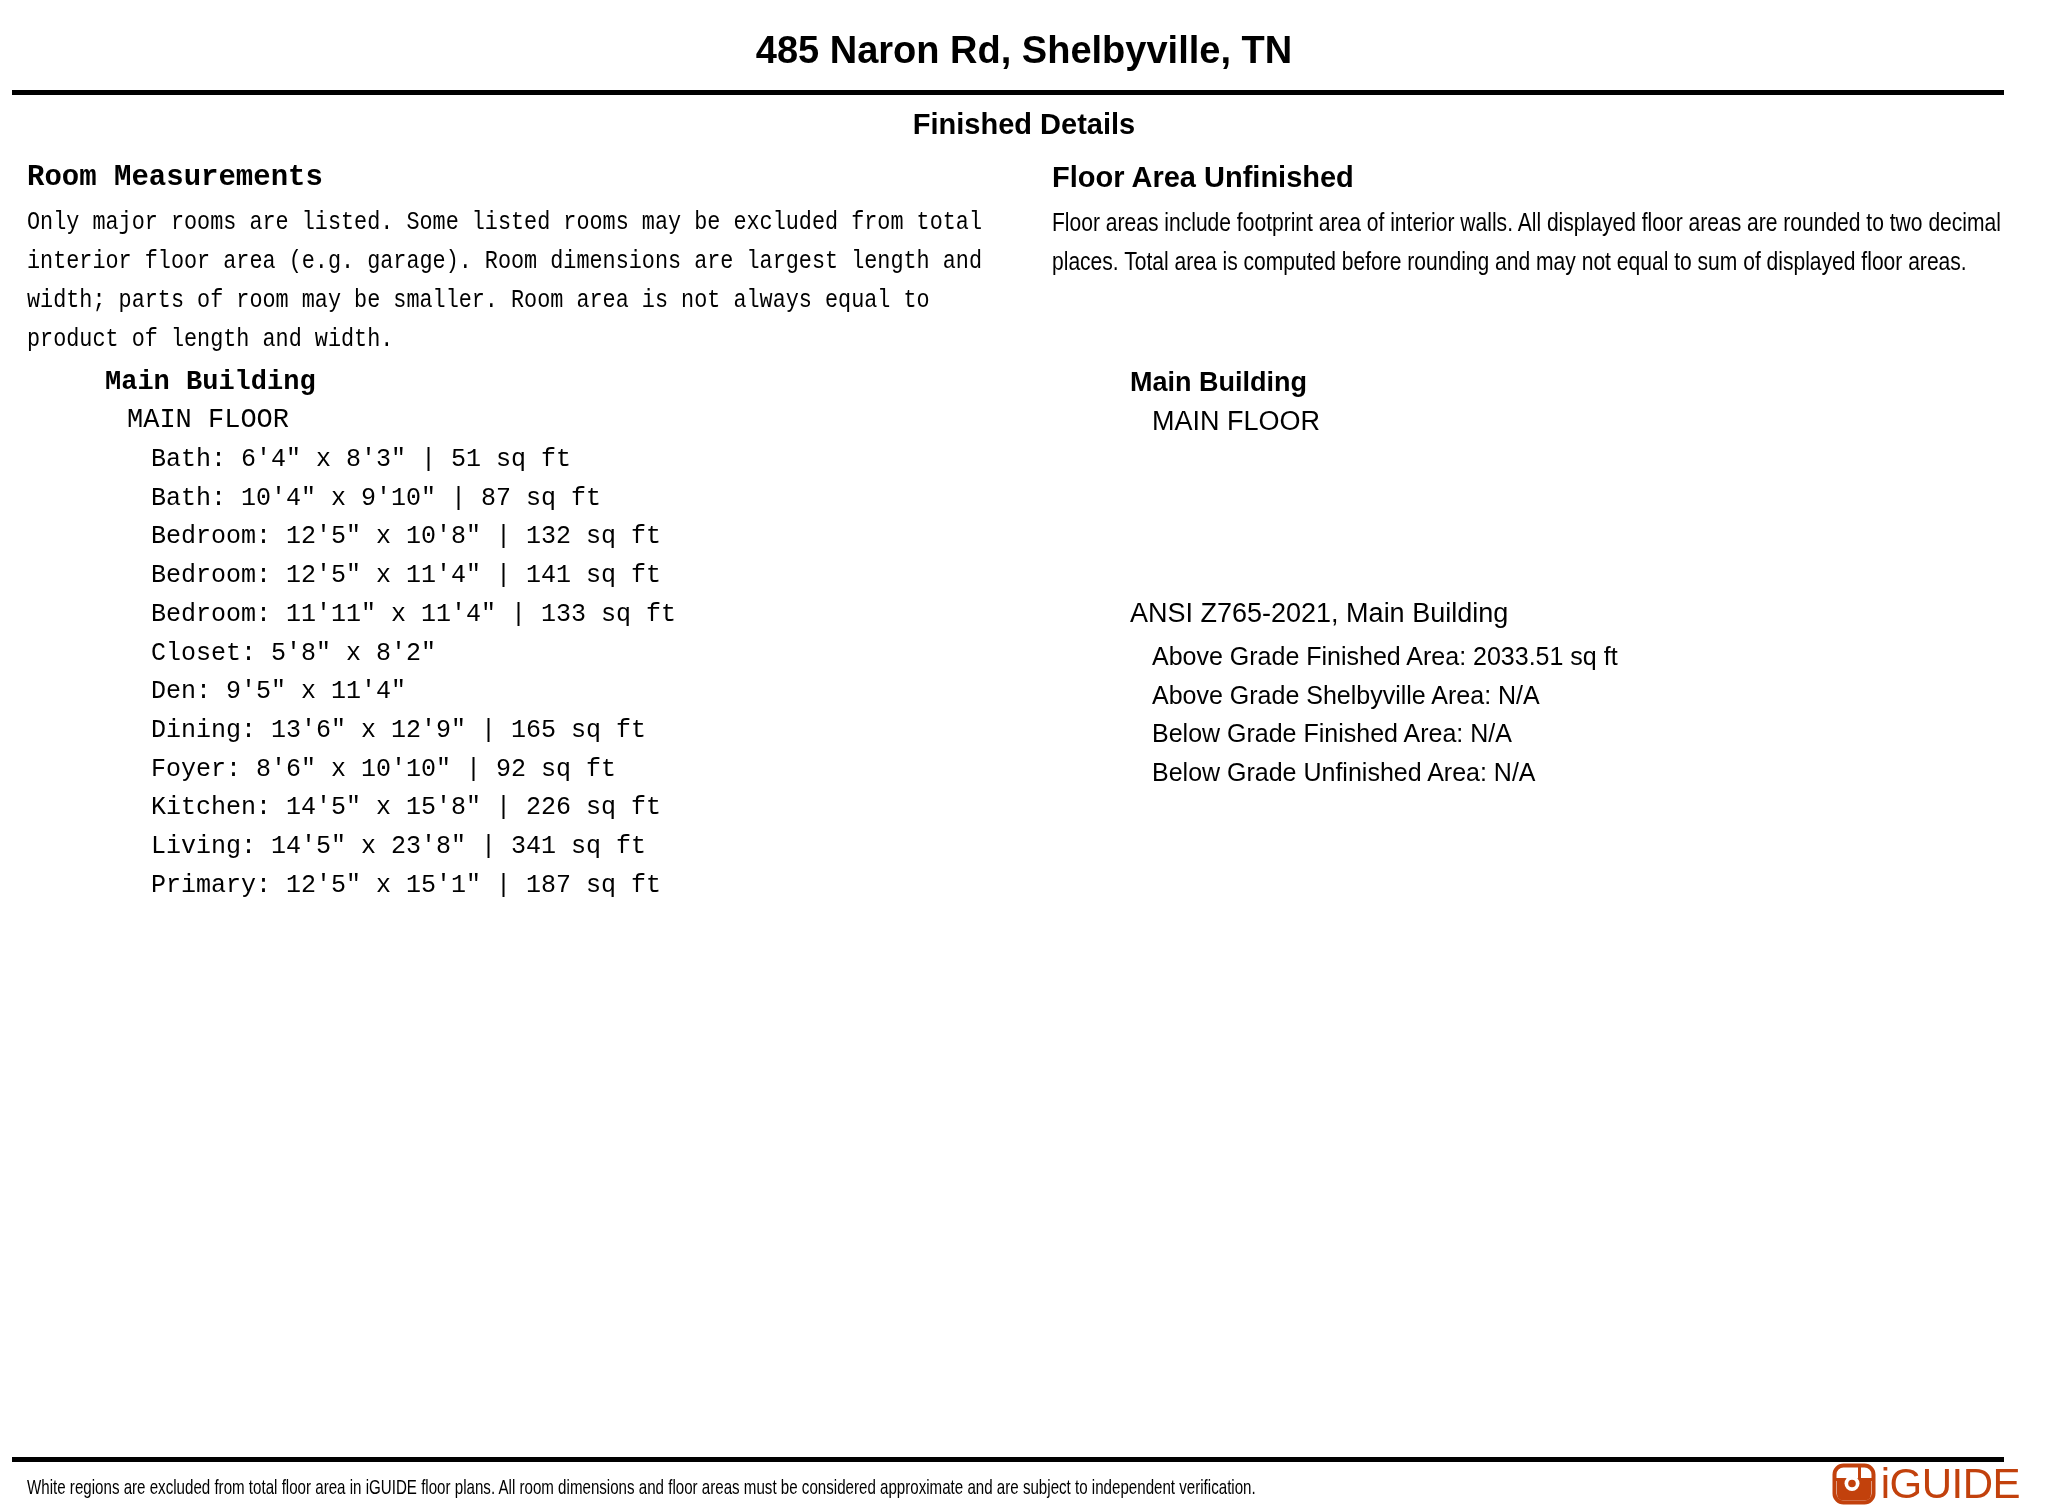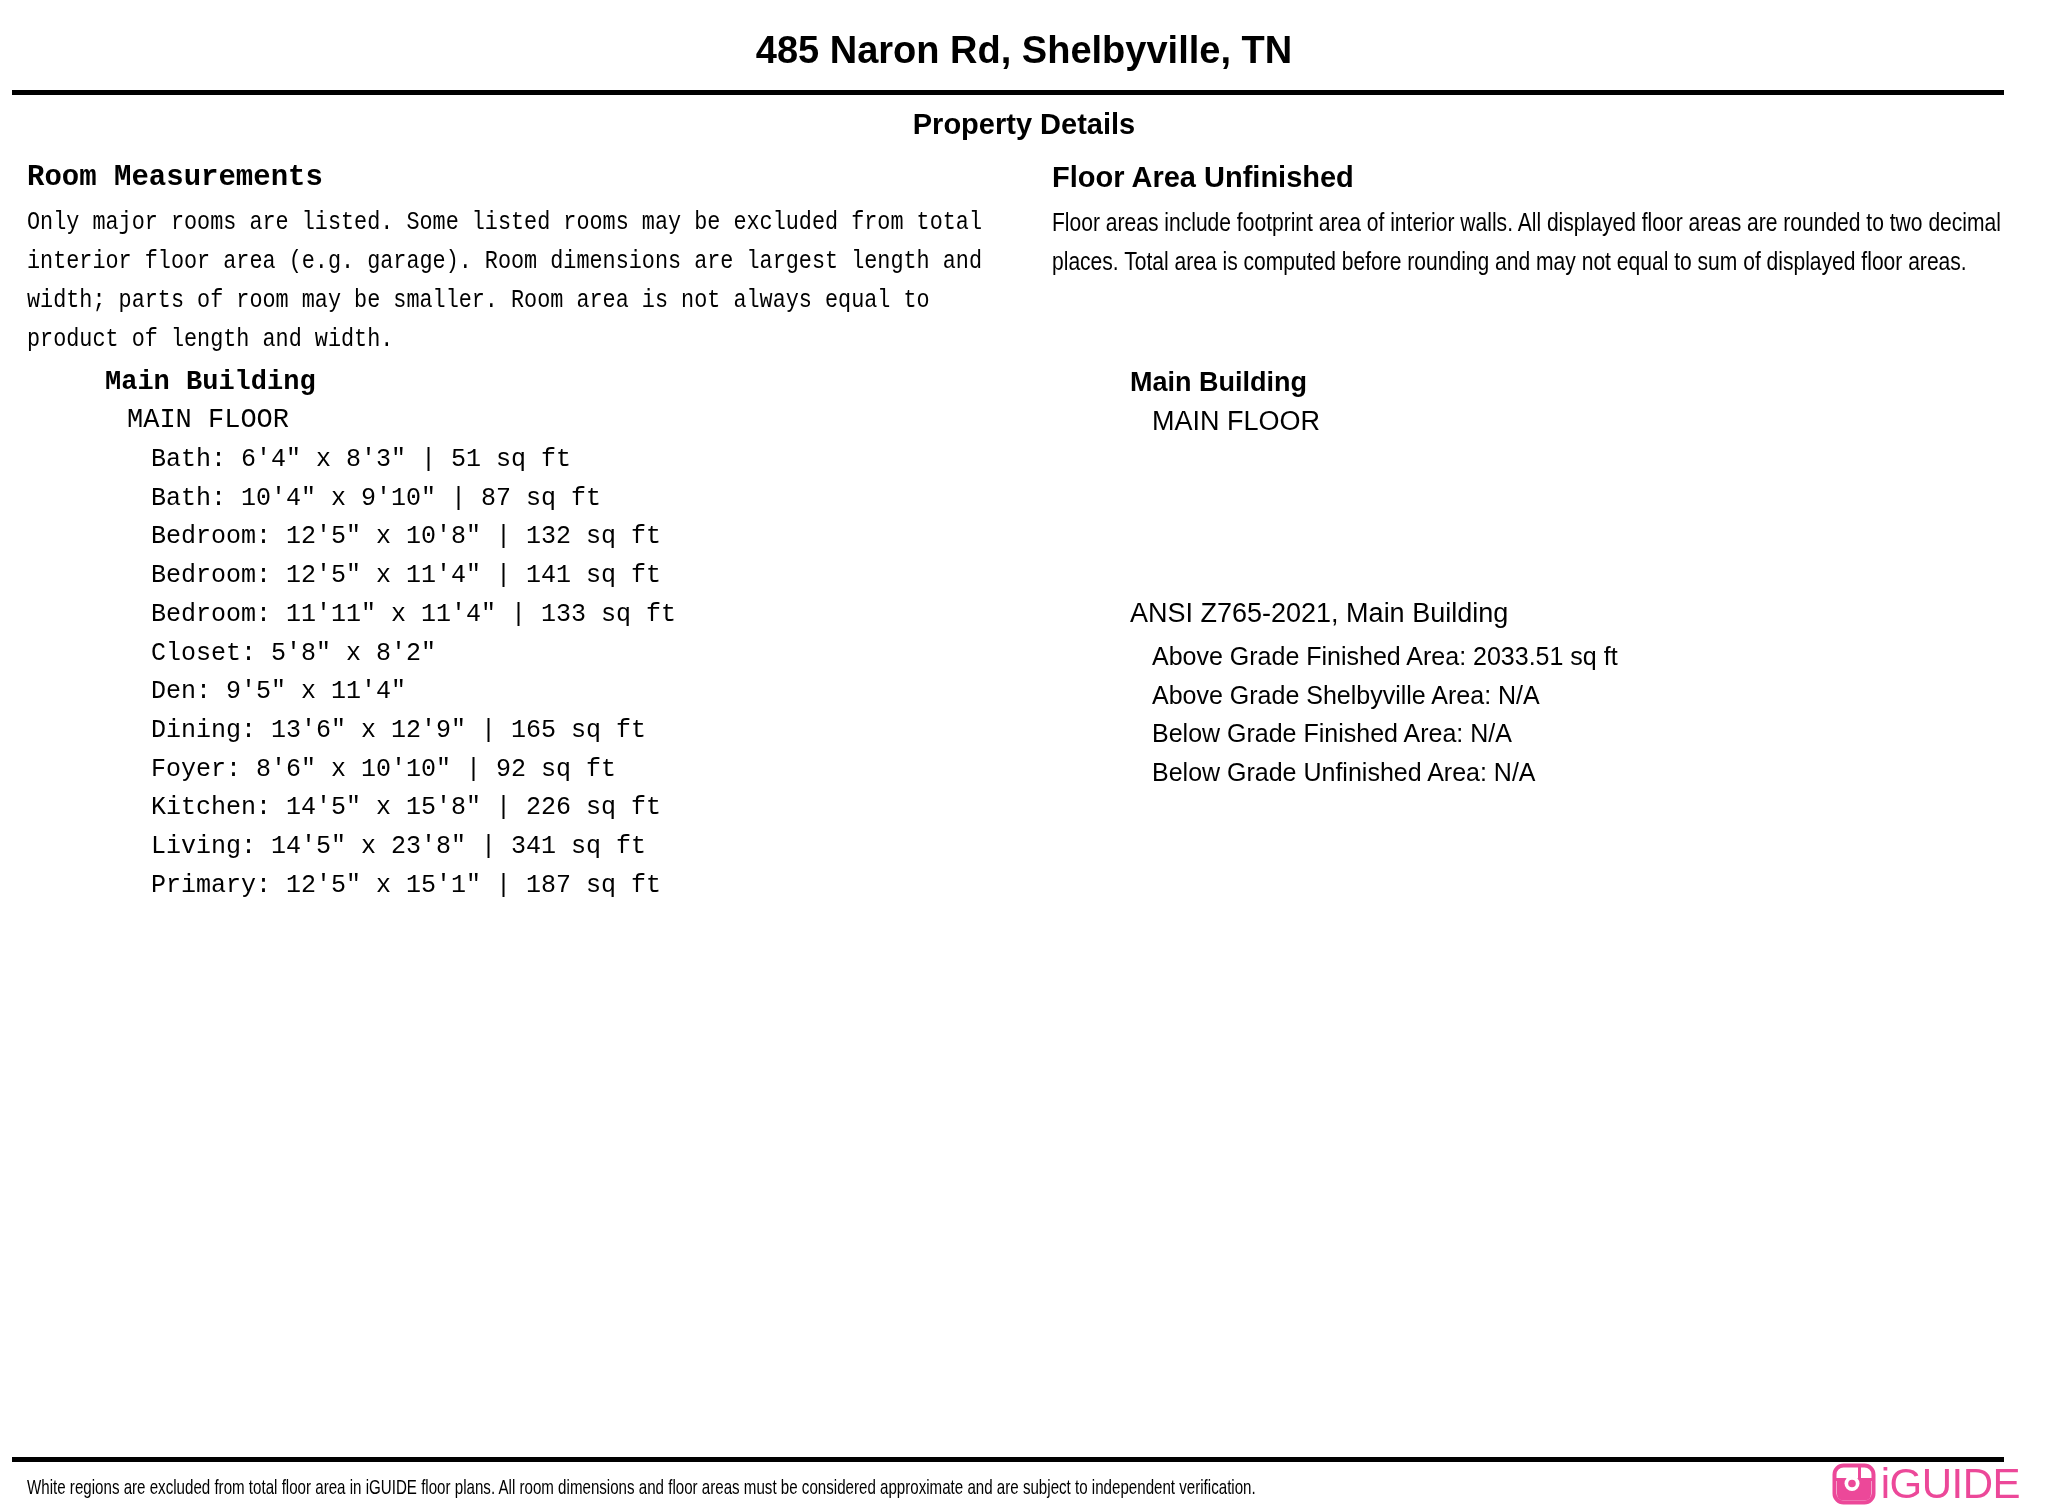--- a/index.html
+++ b/index.html
@@ -119,21 +119,21 @@
     font-size: 42px;
     line-height: 42px;
     letter-spacing: -0.5px;
   }
 </style>
 </head>
 <body>
 
 <h1 class="doc-title">485 Naron Rd, Shelbyville, TN</h1>
 <div class="header-rule"></div>
-<div class="doc-subtitle">Property Details</div>
+<div class="doc-subtitle">Finished Details</div>
 
 <section class="col col-left">
   <h2 class="section-heading">Room Measurements</h2>
   <p class="section-desc">Only major rooms are listed. Some listed rooms may be excluded from total interior floor area (e.g. garage). Room dimensions are largest length and width; parts of room may be smaller. Room area is not always equal to product of length and width.</p>
 
   <div class="building-block">
     <div class="building-name">Main Building</div>
     <div class="floor-block">
       <div class="floor-name">MAIN FLOOR</div>
       <div class="detail-list">
@@ -172,21 +172,21 @@
       <div>Above Grade Shelbyville Area: N/A</div>
       <div>Below Grade Finished Area: N/A</div>
       <div>Below Grade Unfinished Area: N/A</div>
     </div>
   </div>
 </section>
 
 <div class="footer-rule"></div>
 <div class="footer-text">White regions are excluded from total floor area in iGUIDE floor plans. All room dimensions and floor areas must be considered approximate and are subject to independent verification.</div>
 
-<div class="logo" style="color: #ec4899; margin-left: 28px;">
+<div class="logo" style="color: #c2410c; margin-left: 28px;">
   <span>
     <svg viewBox="0 0 44 42" xmlns="http://www.w3.org/2000/svg">
       <rect x="2.5" y="2.5" width="39" height="37" rx="9" fill="none" stroke="currentColor" stroke-width="4"></rect>
       <line x1="3" y1="16.5" x2="41" y2="16.5" stroke="currentColor" stroke-width="3"></line>
       <line x1="27.5" y1="3" x2="27.5" y2="16" stroke="currentColor" stroke-width="3"></line>
       <path d="M5 18 H39 V31 Q39 37.5 32.5 37.5 H11.5 Q5 37.5 5 31 Z" fill="currentColor"></path>
       <circle cx="20" cy="20.5" r="7.5" fill="#ffffff"></circle>
       <circle cx="20" cy="20.5" r="3.8" fill="currentColor"></circle>
     </svg>
   </span>

